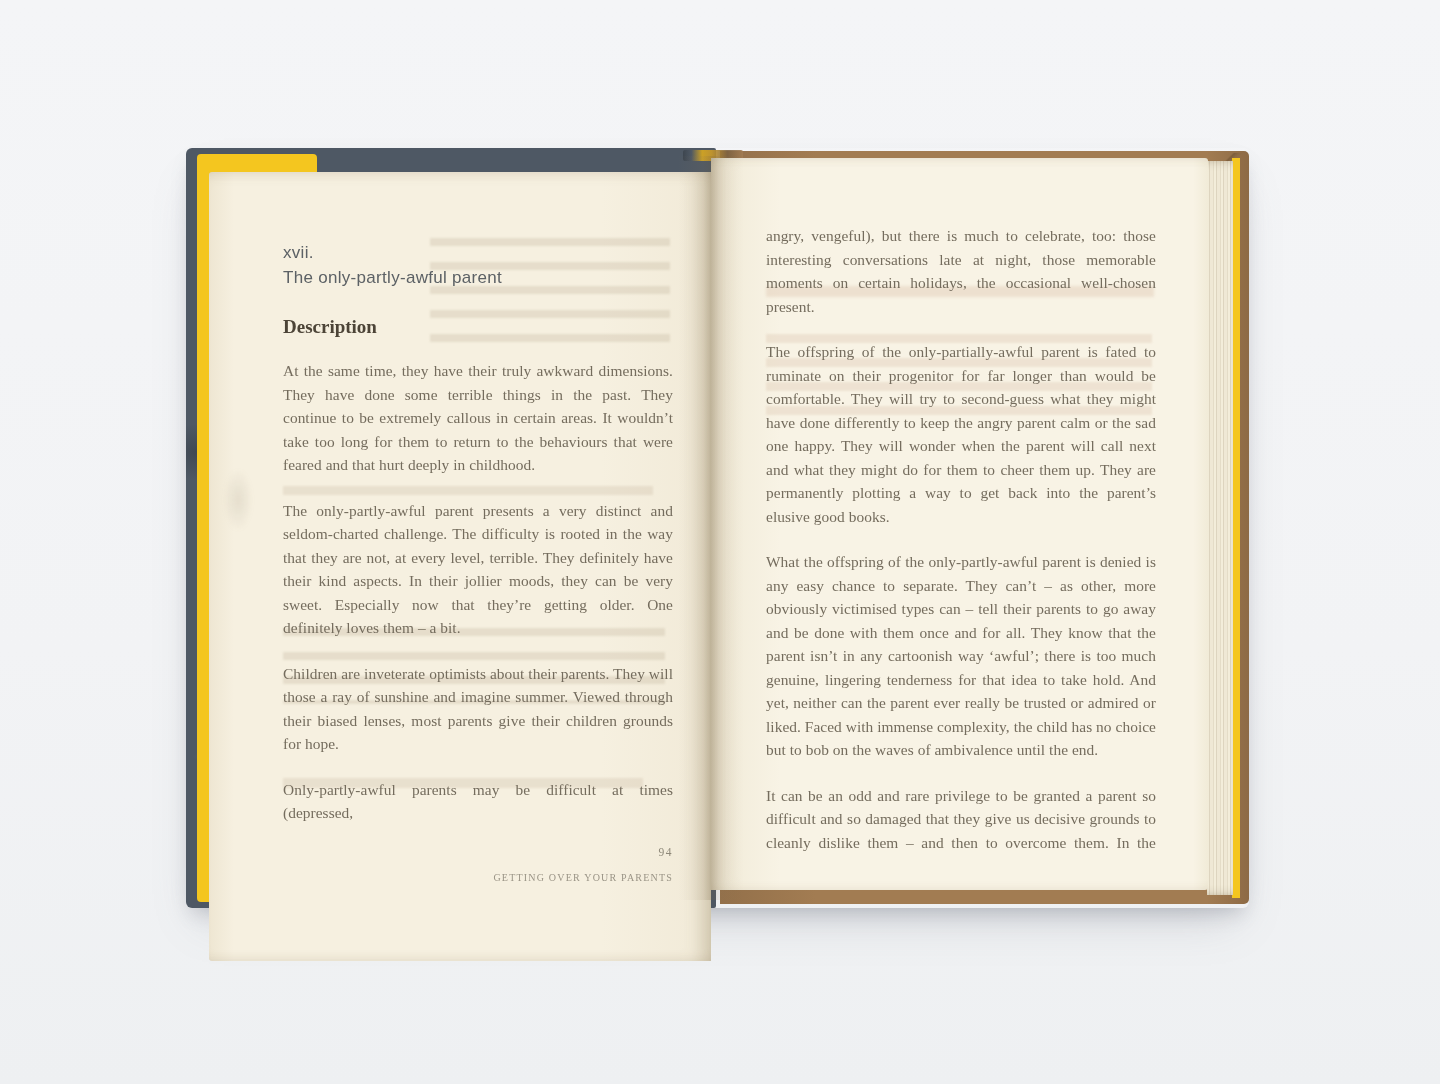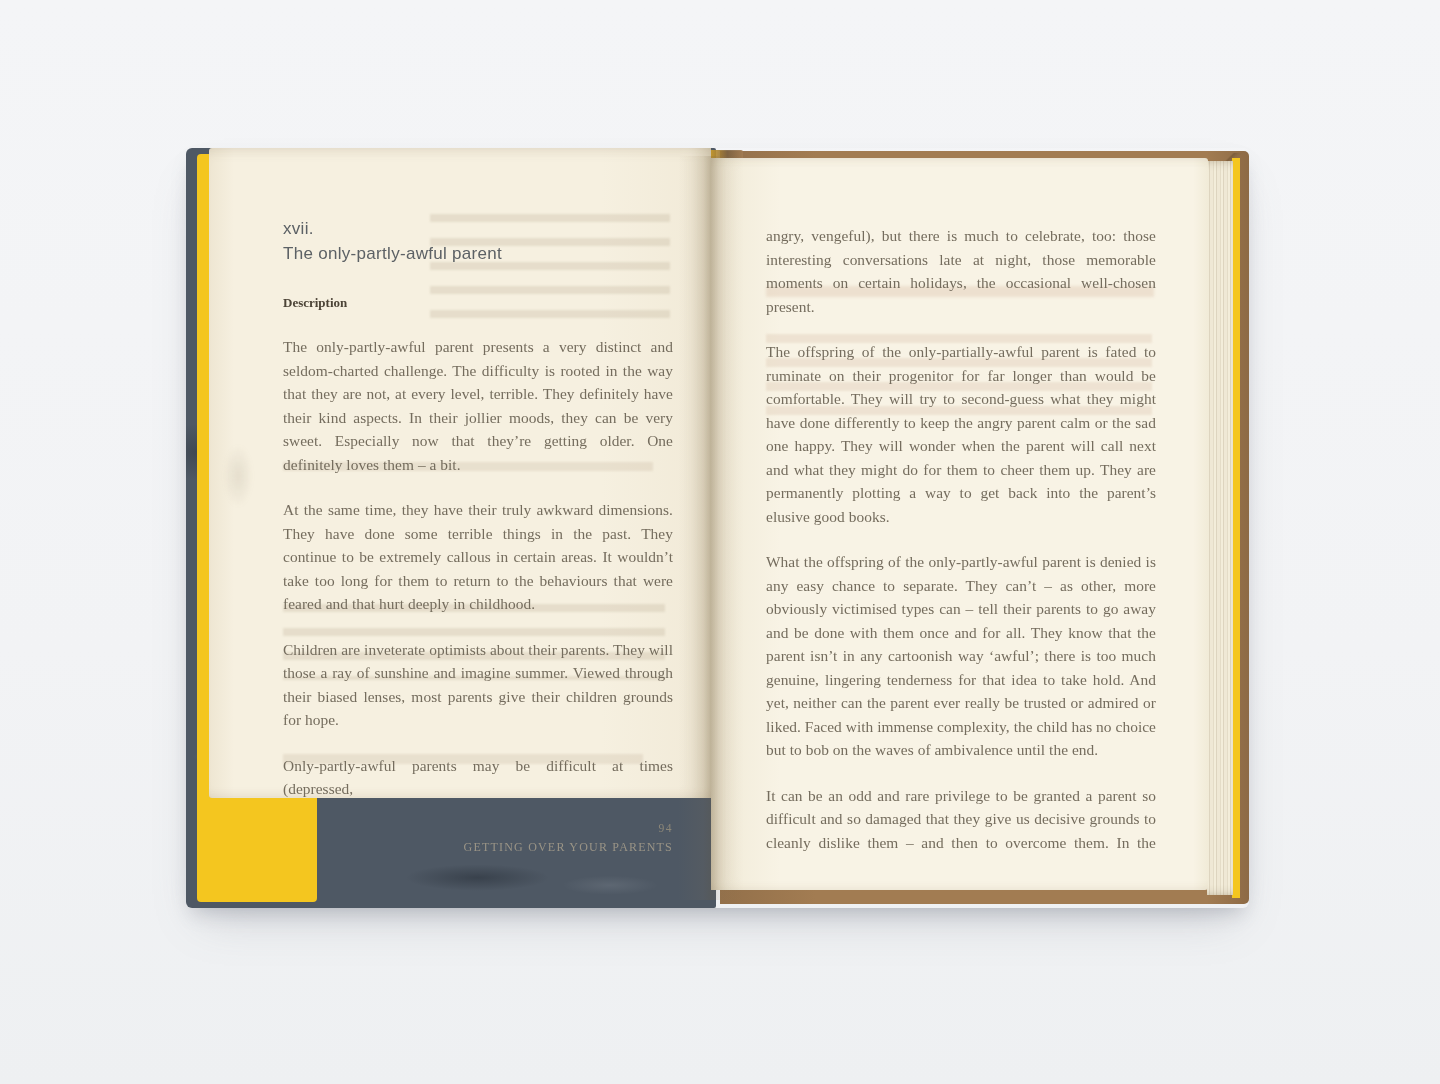--- a/index.html
+++ b/index.html
@@ -47,21 +47,21 @@
     border-radius:2px;
   }
   .page-stack{
     position:absolute;right:16px;top:13px;width:26px;height:734px;z-index:2;
     background-color:#f1ead8;
     background-image:repeating-linear-gradient(to right, #f3edda 0 2px, #ddd4bf 2px 3px, #efe8d5 3px 6px, #e4dcc7 6px 7px);
     box-shadow:inset 0 8px 10px -8px rgba(120,100,70,.4), inset 0 -8px 10px -8px rgba(120,100,70,.4);
   }
   .page{position:absolute;z-index:3;}
   .page-left{
-    left:23px;top:0;width:502px;height:650px;
+    left:23px;top:24px;width:502px;height:789px;
     background:linear-gradient(to right, #eee6d2 0%, var(--left-page-paper,#f6f0e0) 5%, var(--left-page-paper,#f6f0e0) 78%, #f2ebd9 96%, #eae2cd 100%);
     box-shadow:inset -18px 0 22px -14px rgba(115,95,62,.30), inset 0 12px 16px -14px rgba(115,95,62,.22), inset 0 -10px 14px -12px rgba(115,95,62,.18);
     border-radius:3px 0 0 3px;
   }
   .page-right{
     left:525px;top:10px;width:497px;height:732px;
     background:linear-gradient(to right, #e9e1cc 0%, #f2ecda 3%, var(--right-page-paper,#f8f3e5) 14%, var(--right-page-paper,#f8f3e5) 97%, #f1ebd8 100%);
     box-shadow:inset 16px 0 22px -14px rgba(115,95,62,.32), inset 0 10px 14px -14px rgba(115,95,62,.20), inset 0 -8px 12px -12px rgba(115,95,62,.16);
     border-radius:0 3px 3px 0;
   }
@@ -72,36 +72,36 @@
   .text-col{position:absolute;width:390px;}
   .col-left{left:74px;top:68px;}
   .col-right{left:55px;top:66px;}
   .chapter-head{
     font-family:"Liberation Sans", sans-serif;
     font-size:17px;line-height:25px;letter-spacing:.3px;
     color:var(--heading-sans,#5c6165);
   }
   .section-heading{
     margin:27px 0 0;font-family:"Liberation Serif", serif;font-weight:bold;
-    font-size:13px;line-height:20px;color:var(--heading-serif,#4c4437);
+    font-size:19px;line-height:20px;color:var(--heading-serif,#4c4437);
   }
   .body-para{
     margin:22px 0 0;font-size:15.4px;line-height:23.5px;letter-spacing:.05px;
     color:var(--body-text,#746c5d);text-align:justify;
   }
   .body-para:first-child{margin-top:0;}
   .runs-on{text-align-last:justify;}
   .folio{
     position:absolute;width:390px;text-align:right;
     font-family:Liberation Serif, serif;color:var(--folio-text,#8d8778);
   }
   .folio-left{left:74px;top:674px;}
   .folio-right{left:55px;top:673px;}
   .page-number{font-size:11.5px;line-height:12px;letter-spacing:1.5px;}
-  .running-footer{margin-top:6px;font-size:12px;letter-spacing:1.2px;color:#9a9486;}
+  .running-footer{margin-top:14px;font-size:10px;letter-spacing:1.2px;color:#9a9486;}
   .ghost{
     position:absolute;pointer-events:none;filter:blur(1.3px);opacity:.55;
     background-image:repeating-linear-gradient(to bottom, rgba(150,128,98,.30) 0 8px, rgba(0,0,0,0) 8px 24px);
   }
   .ghost-warm{background-image:repeating-linear-gradient(to bottom, rgba(175,118,86,.32) 0 9px, rgba(0,0,0,0) 9px 24px);}
   .ghost-bar{background-image:none;background-color:rgba(150,128,98,.26);}
   .ghost-bar-warm{background-image:none;background-color:rgba(175,118,86,.28);}
   .stain{
     position:absolute;pointer-events:none;border-radius:50%;
     background:radial-gradient(ellipse at center, rgba(125,112,88,.14), transparent 70%);
@@ -129,22 +129,22 @@
       <div class="ghost" style="left:74px;top:456px;width:382px;height:76px;"></div>
       <div class="ghost ghost-bar" style="left:74px;top:606px;width:360px;height:10px;"></div>
       <div class="stain" style="left:14px;top:296px;width:30px;height:64px;"></div>
 
       <div class="text-col col-left">
         <div class="chapter-head">
           <div>xvii.</div>
           <div>The only-partly-awful parent</div>
         </div>
         <h3 class="section-heading">Description</h3>
+        <p class="body-para">At the same time, they have their truly awkward dimensions. They have done some terrible things in the past. They continue to be extremely callous in certain areas. It wouldn’t take too long for them to return to the behaviours that were feared and that hurt deeply in childhood.</p>
         <p class="body-para">The only-partly-awful parent presents a very distinct and seldom-charted challenge. The difficulty is rooted in the way that they are not, at every level, terrible. They definitely have their kind aspects. In their jollier moods, they can be very sweet. Especially now that they’re getting older. One definitely loves them – a bit.</p>
-        <p class="body-para">At the same time, they have their truly awkward dimensions. They have done some terrible things in the past. They continue to be extremely callous in certain areas. It wouldn’t take too long for them to return to the behaviours that were feared and that hurt deeply in childhood.</p>
         <p class="body-para">Children are inveterate optimists about their parents. They will those a ray of sunshine and imagine summer. Viewed through their biased lenses, most parents give their children grounds for hope.</p>
         <p class="body-para runs-on">Only-partly-awful parents may be difficult at times (depressed,</p>
       </div>
 
       <div class="folio folio-left">
         <div class="page-number">94</div>
         <div class="running-footer">GETTING OVER YOUR PARENTS</div>
       </div>
     </div>
 

